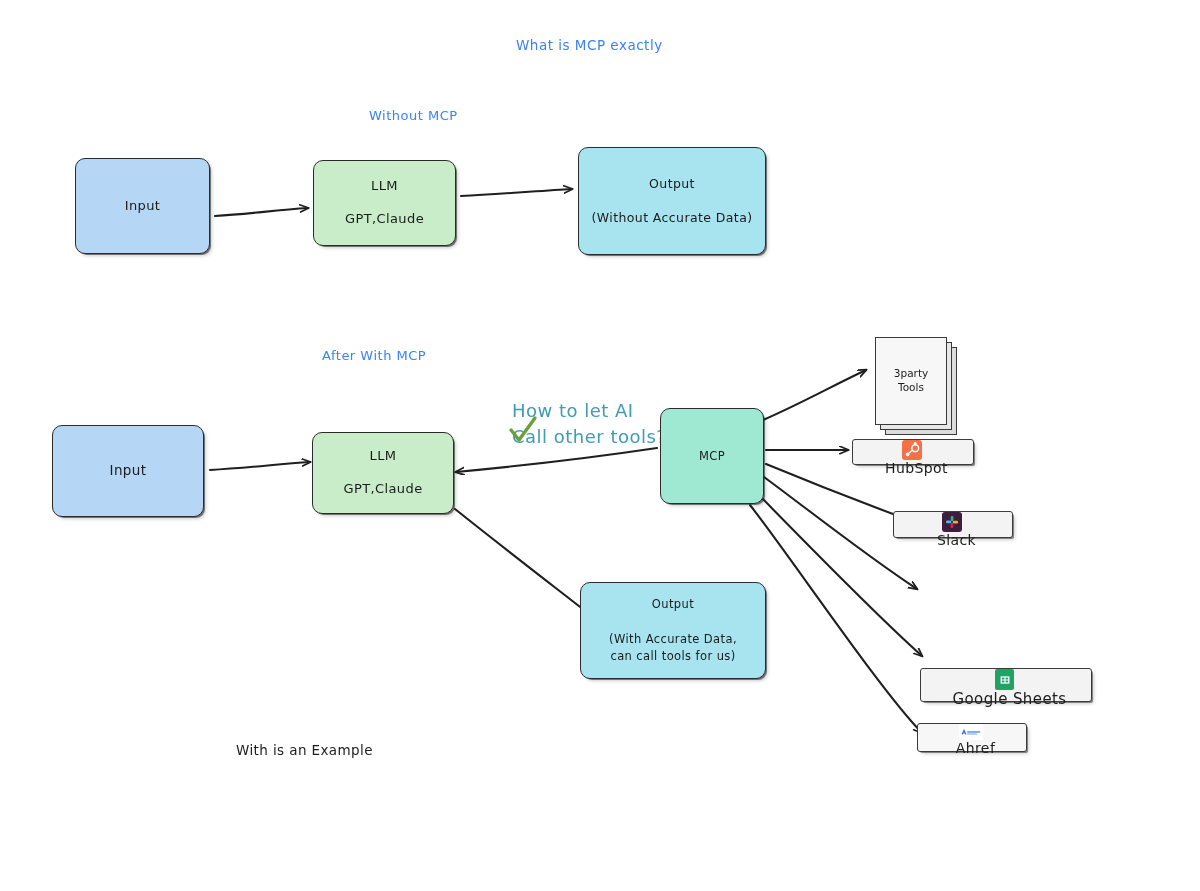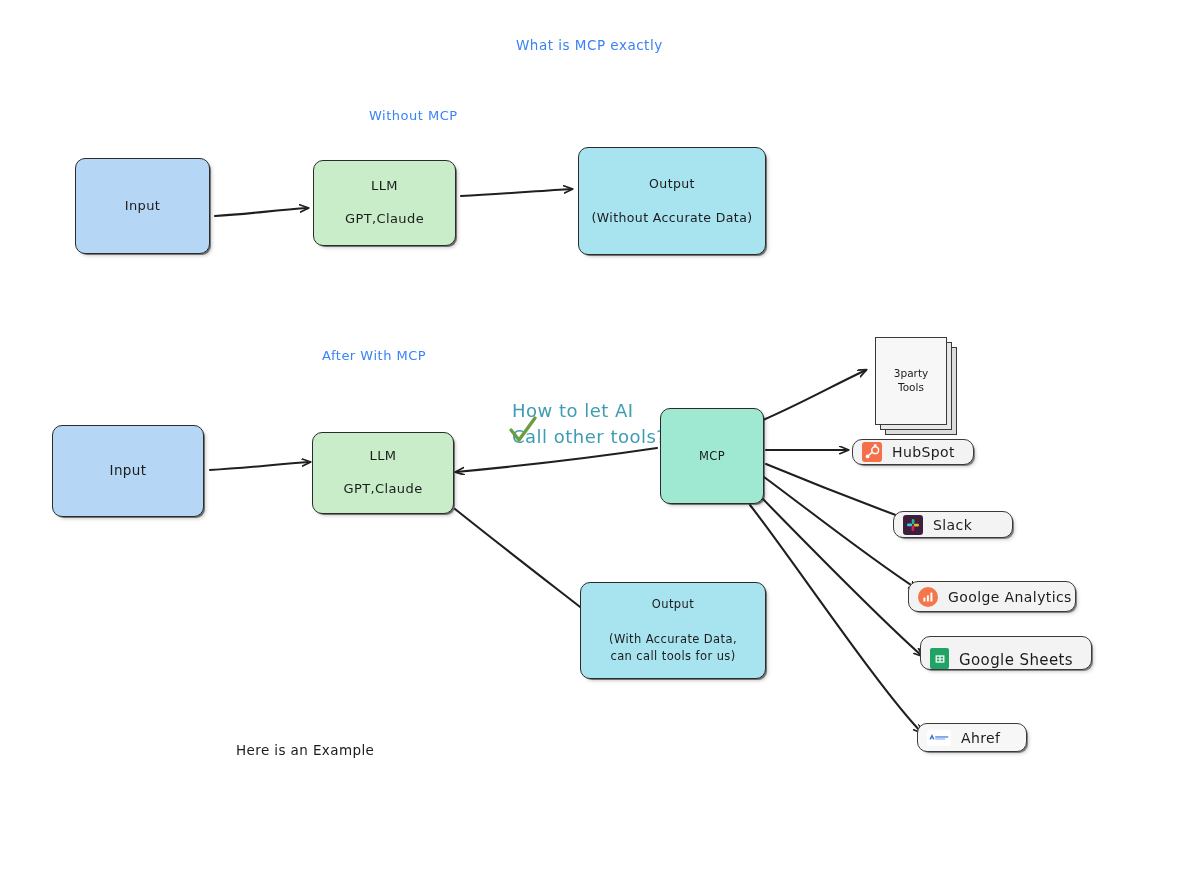--- a/index.html
+++ b/index.html
@@ -61,23 +61,24 @@
   .stack .c2{left:5px;top:5px;background:#e8e8e8;}
   .stack .c1{left:0;top:0;background:#f7f7f7;
     display:flex;align-items:center;justify-content:center;}
   .stack .lbl{font-size:10.5px;line-height:1.3;white-space:pre;text-align:center;}
 
   
   .chip{
     position:absolute;box-sizing:border-box;
     display:flex;align-items:center;
     background:#f3f3f3;
-    border:1.4px solid #3a3a3a;border-radius:10px;
+    border:1.4px solid #3a3a3a;border-radius:3px;
     padding:0 12px 0 9px;
     box-shadow:2px 2px 0 -1px rgba(50,50,50,.5), 3px 3px 4px -2px rgba(0,0,0,.28);
+    flex-direction:column;
   }
   .chip .chip-label{font-size:14px;letter-spacing:.4px;white-space:nowrap;margin-left:10px;}
   .chip .ico{flex:0 0 auto;display:flex;align-items:center;justify-content:center;}
 
   .ico-hubspot{width:20px;height:20px;background:#f3704a;border-radius:3px;}
   .ico-slack{width:20px;height:20px;background:#3d1f3d;border-radius:3px;
     display:flex;align-items:center;justify-content:center;}
   .ico-ga{width:20px;height:20px;background:#f4764b;border-radius:50%;
     display:flex;align-items:center;justify-content:center;}
   .ico-sheets{width:19px;height:21px;background:#21a366;border-radius:2px;
@@ -197,34 +198,22 @@
           <rect x="1" y="5.6" width="5.2" height="2.6" rx="1.2" fill="#36c5f0"></rect>
           <rect x="5.8" y="1" width="2.6" height="5.2" rx="1.2" fill="#2eb67d"></rect>
           <rect x="7.8" y="5.8" width="5.2" height="2.6" rx="1.2" fill="#ecb22e"></rect>
           <rect x="5.6" y="7.8" width="2.6" height="5.2" rx="1.2" fill="#e01e5a"></rect>
         </svg>
       </span>
     </span>
     <span class="chip-label">Slack</span>
   </div>
 
-  <div class="chip" style="left:908px;top:581px;width:168px;height:31px;">
-    <span class="ico">
-      <span class="ico-ga">
-        <svg width="12" height="12" viewBox="0 0 12 12" xmlns="http://www.w3.org/2000/svg">
-          <rect x="1.4" y="6.6" width="2" height="4" rx="0.6" fill="#ffffff"></rect>
-          <rect x="4.9" y="4.2" width="2" height="6.4" rx="0.6" fill="#ffffff"></rect>
-          <rect x="8.4" y="1.6" width="2" height="9" rx="0.6" fill="#ffffff"></rect>
-        </svg>
-      </span>
-    </span>
-    <span class="chip-label">Goolge Analytics</span>
-  </div>
-
-  <div class="chip" style="left:920px;top:636px;width:172px;height:34px;align-items:flex-end;">
+
+  <div class="chip" style="left:920px;top:668px;width:172px;height:34px;">
     <span class="ico">
       <span class="ico-sheets">
         <svg width="12" height="12" viewBox="0 0 12 12" xmlns="http://www.w3.org/2000/svg">
           <rect x="2.2" y="3.0" width="7.6" height="6.0" fill="none" stroke="#ffffff" stroke-width="1.25"></rect>
           <path d="M2.2,6.0 H9.8 M6.0,3.0 V9.0" stroke="#ffffff" stroke-width="1.15"></path>
         </svg>
       </span>
     </span>
     <span class="chip-label" style="font-size:15px;">Google Sheets</span>
   </div>
@@ -236,15 +225,15 @@
           <rect x="0" y="0" width="22" height="9" fill="#ffffff"></rect>
           <path d="M2,6.4 L4.0,2.3 L6.0,6.4 M2.8,5.0 H5.2" fill="none" stroke="#2f6fdb" stroke-width="1.1"></path>
           <rect x="7.2" y="3.2" width="13" height="1.5" fill="#2f6fdb" opacity=".75"></rect>
           <rect x="7.2" y="5.4" width="10" height="1.2" fill="#2f6fdb" opacity=".55"></rect>
         </svg>
       </span>
     </span>
     <span class="chip-label">Ahref</span>
   </div>
 
-  <div class="example-head" style="left:236px;top:742px;">Here is an Example</div>
+  <div class="example-head" style="left:236px;top:742px;">With is an Example</div>
 
 </div>
 
 </body></html>

